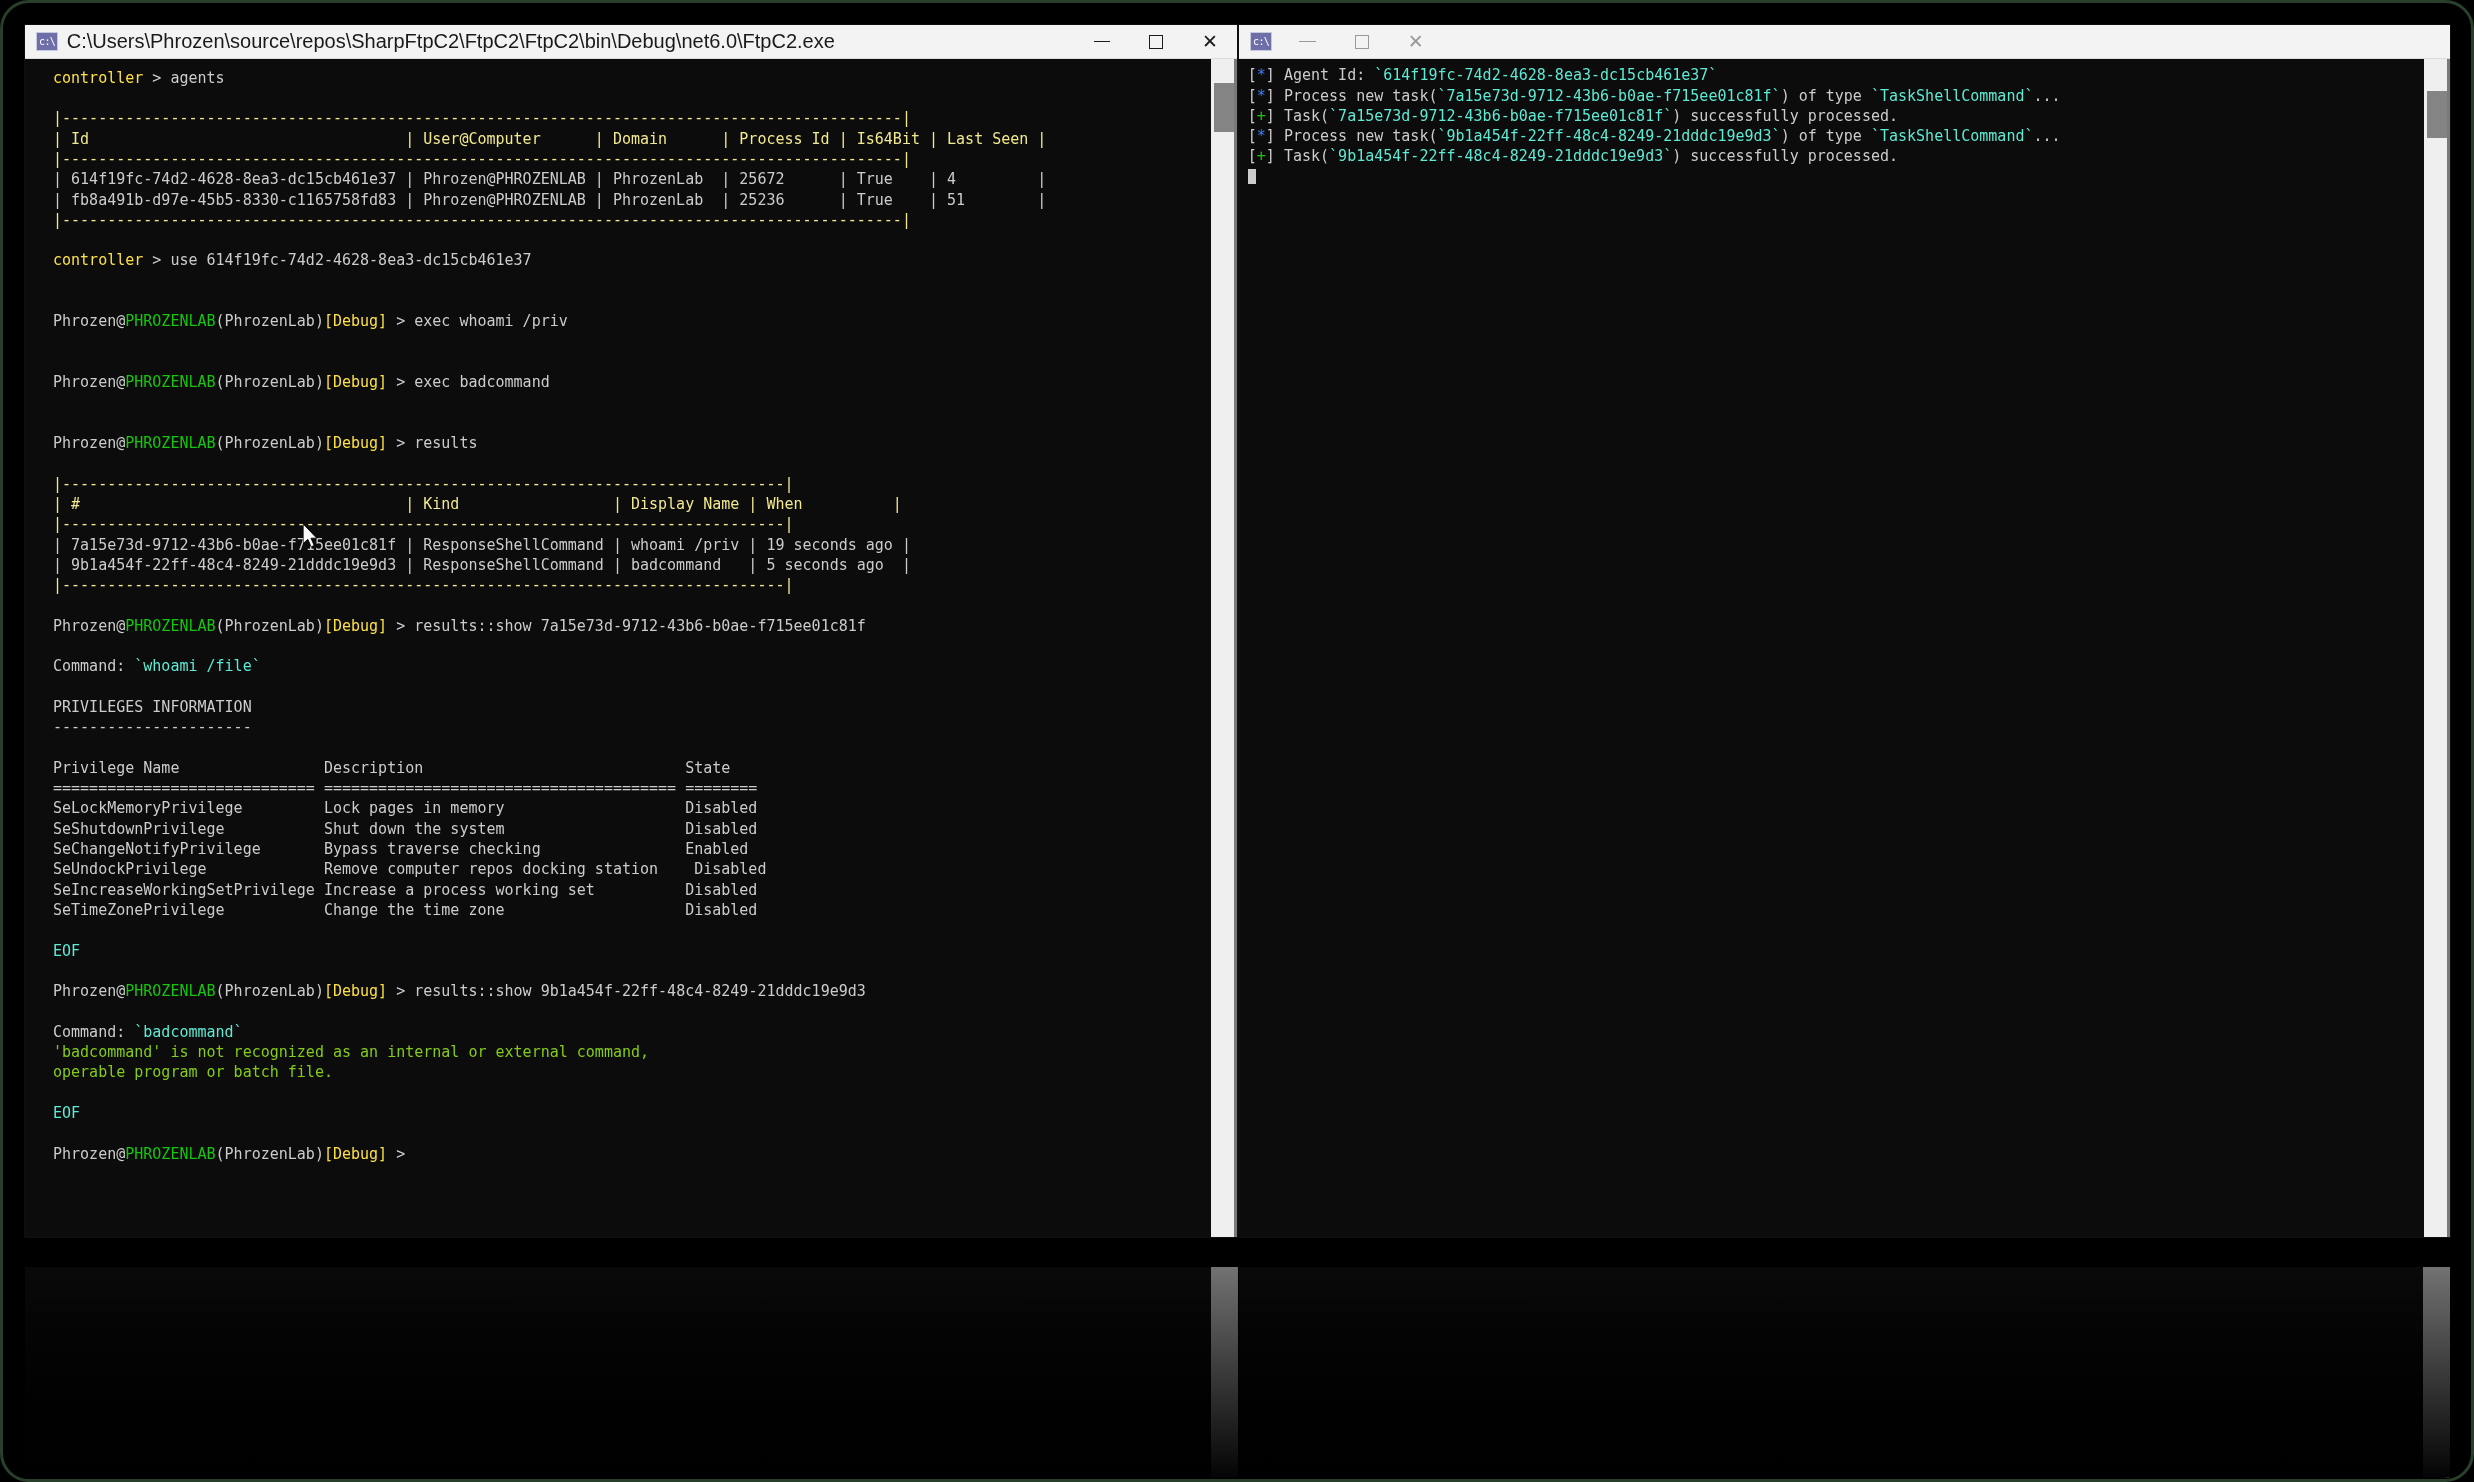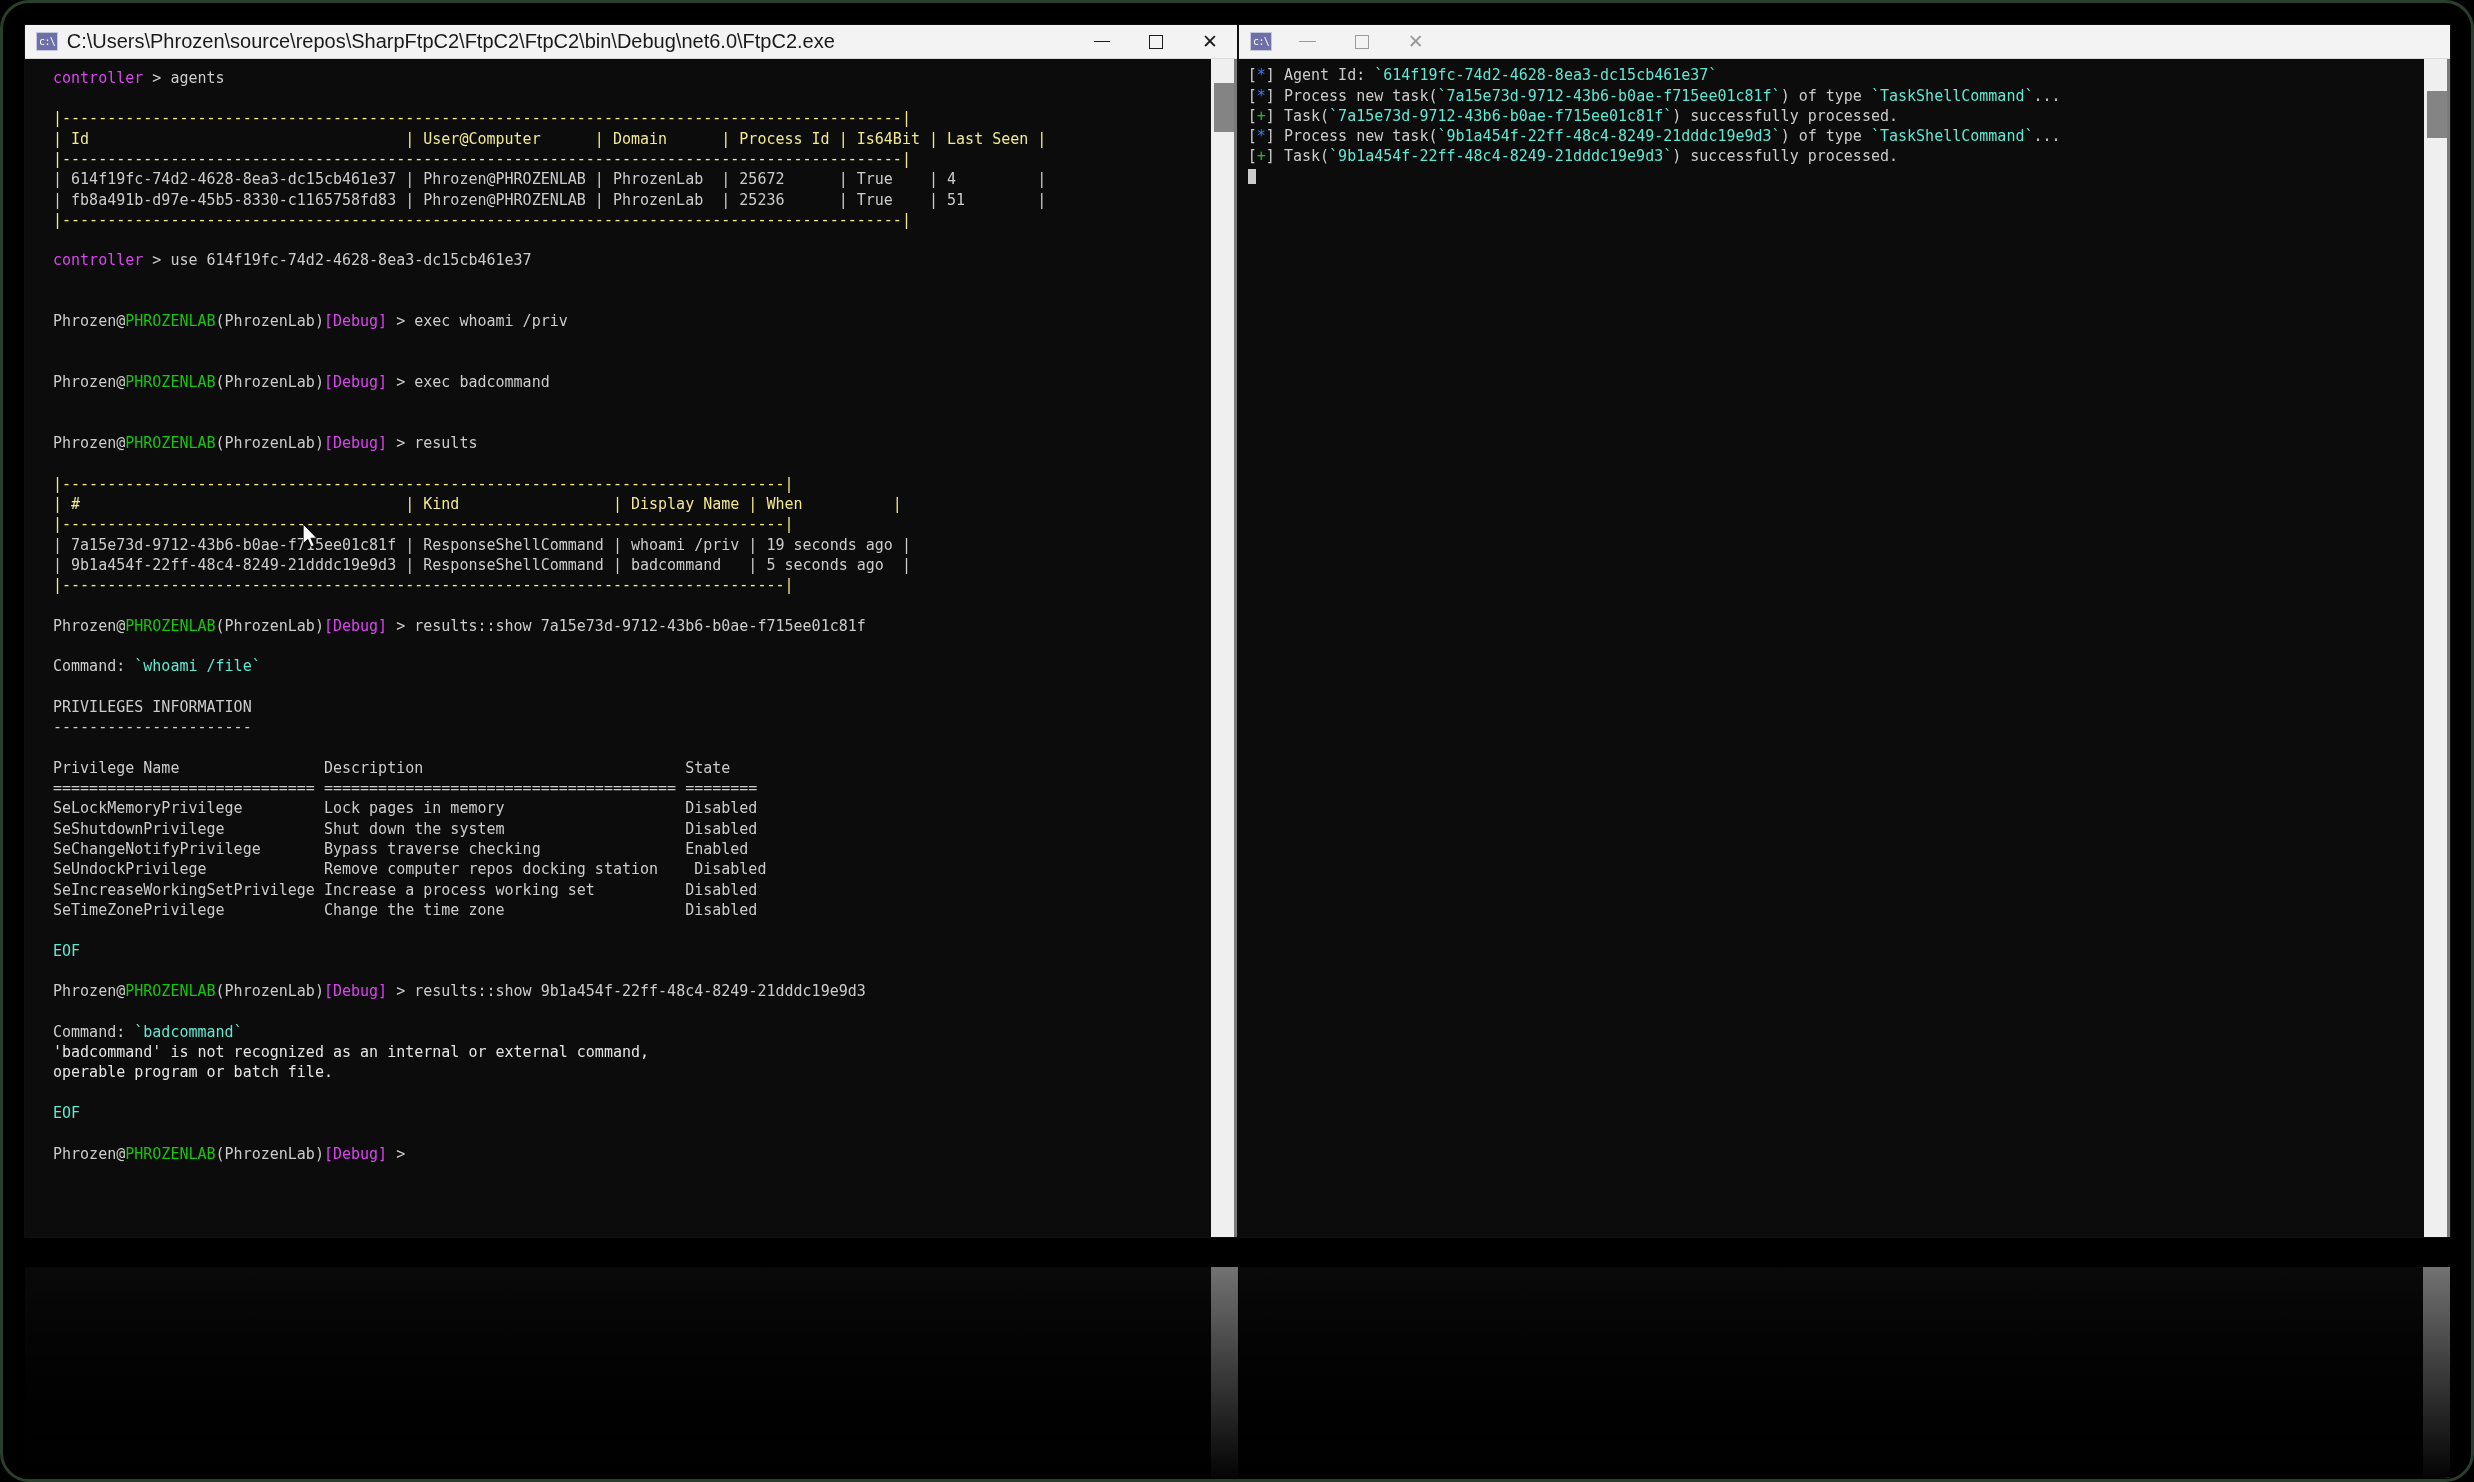--- a/index.html
+++ b/index.html
@@ -97,26 +97,26 @@
   .scroll-thumb{
     position:absolute;
     left:3.2px; width:20px;
     background:#848484;
   }
   .scroll-edge{
     position:absolute; right:0; top:0; bottom:0; width:3.2px; background:#7a7a7a;
   }
 
   
-  .c-cyan   { color:#d946ef; }
+  .c-cyan   { color:#fde047; }
   .c-green  { color:#16c60c; }
   .c-yellow { color:#f2e98e; }
   .c-yellow2{ color:#5eead4; }
   .c-white  { color:#cccccc; }
-  .c-red    { color:#e5e5e5; }
+  .c-red    { color:#84cc16; }
   .c-blue   { color:#3b78ff; }
 
   .cursor-block{
     display:inline-block;
     width:8.2px; height:15px;
     background:#cccccc;
     vertical-align:-2.5px;
   }
 
   

